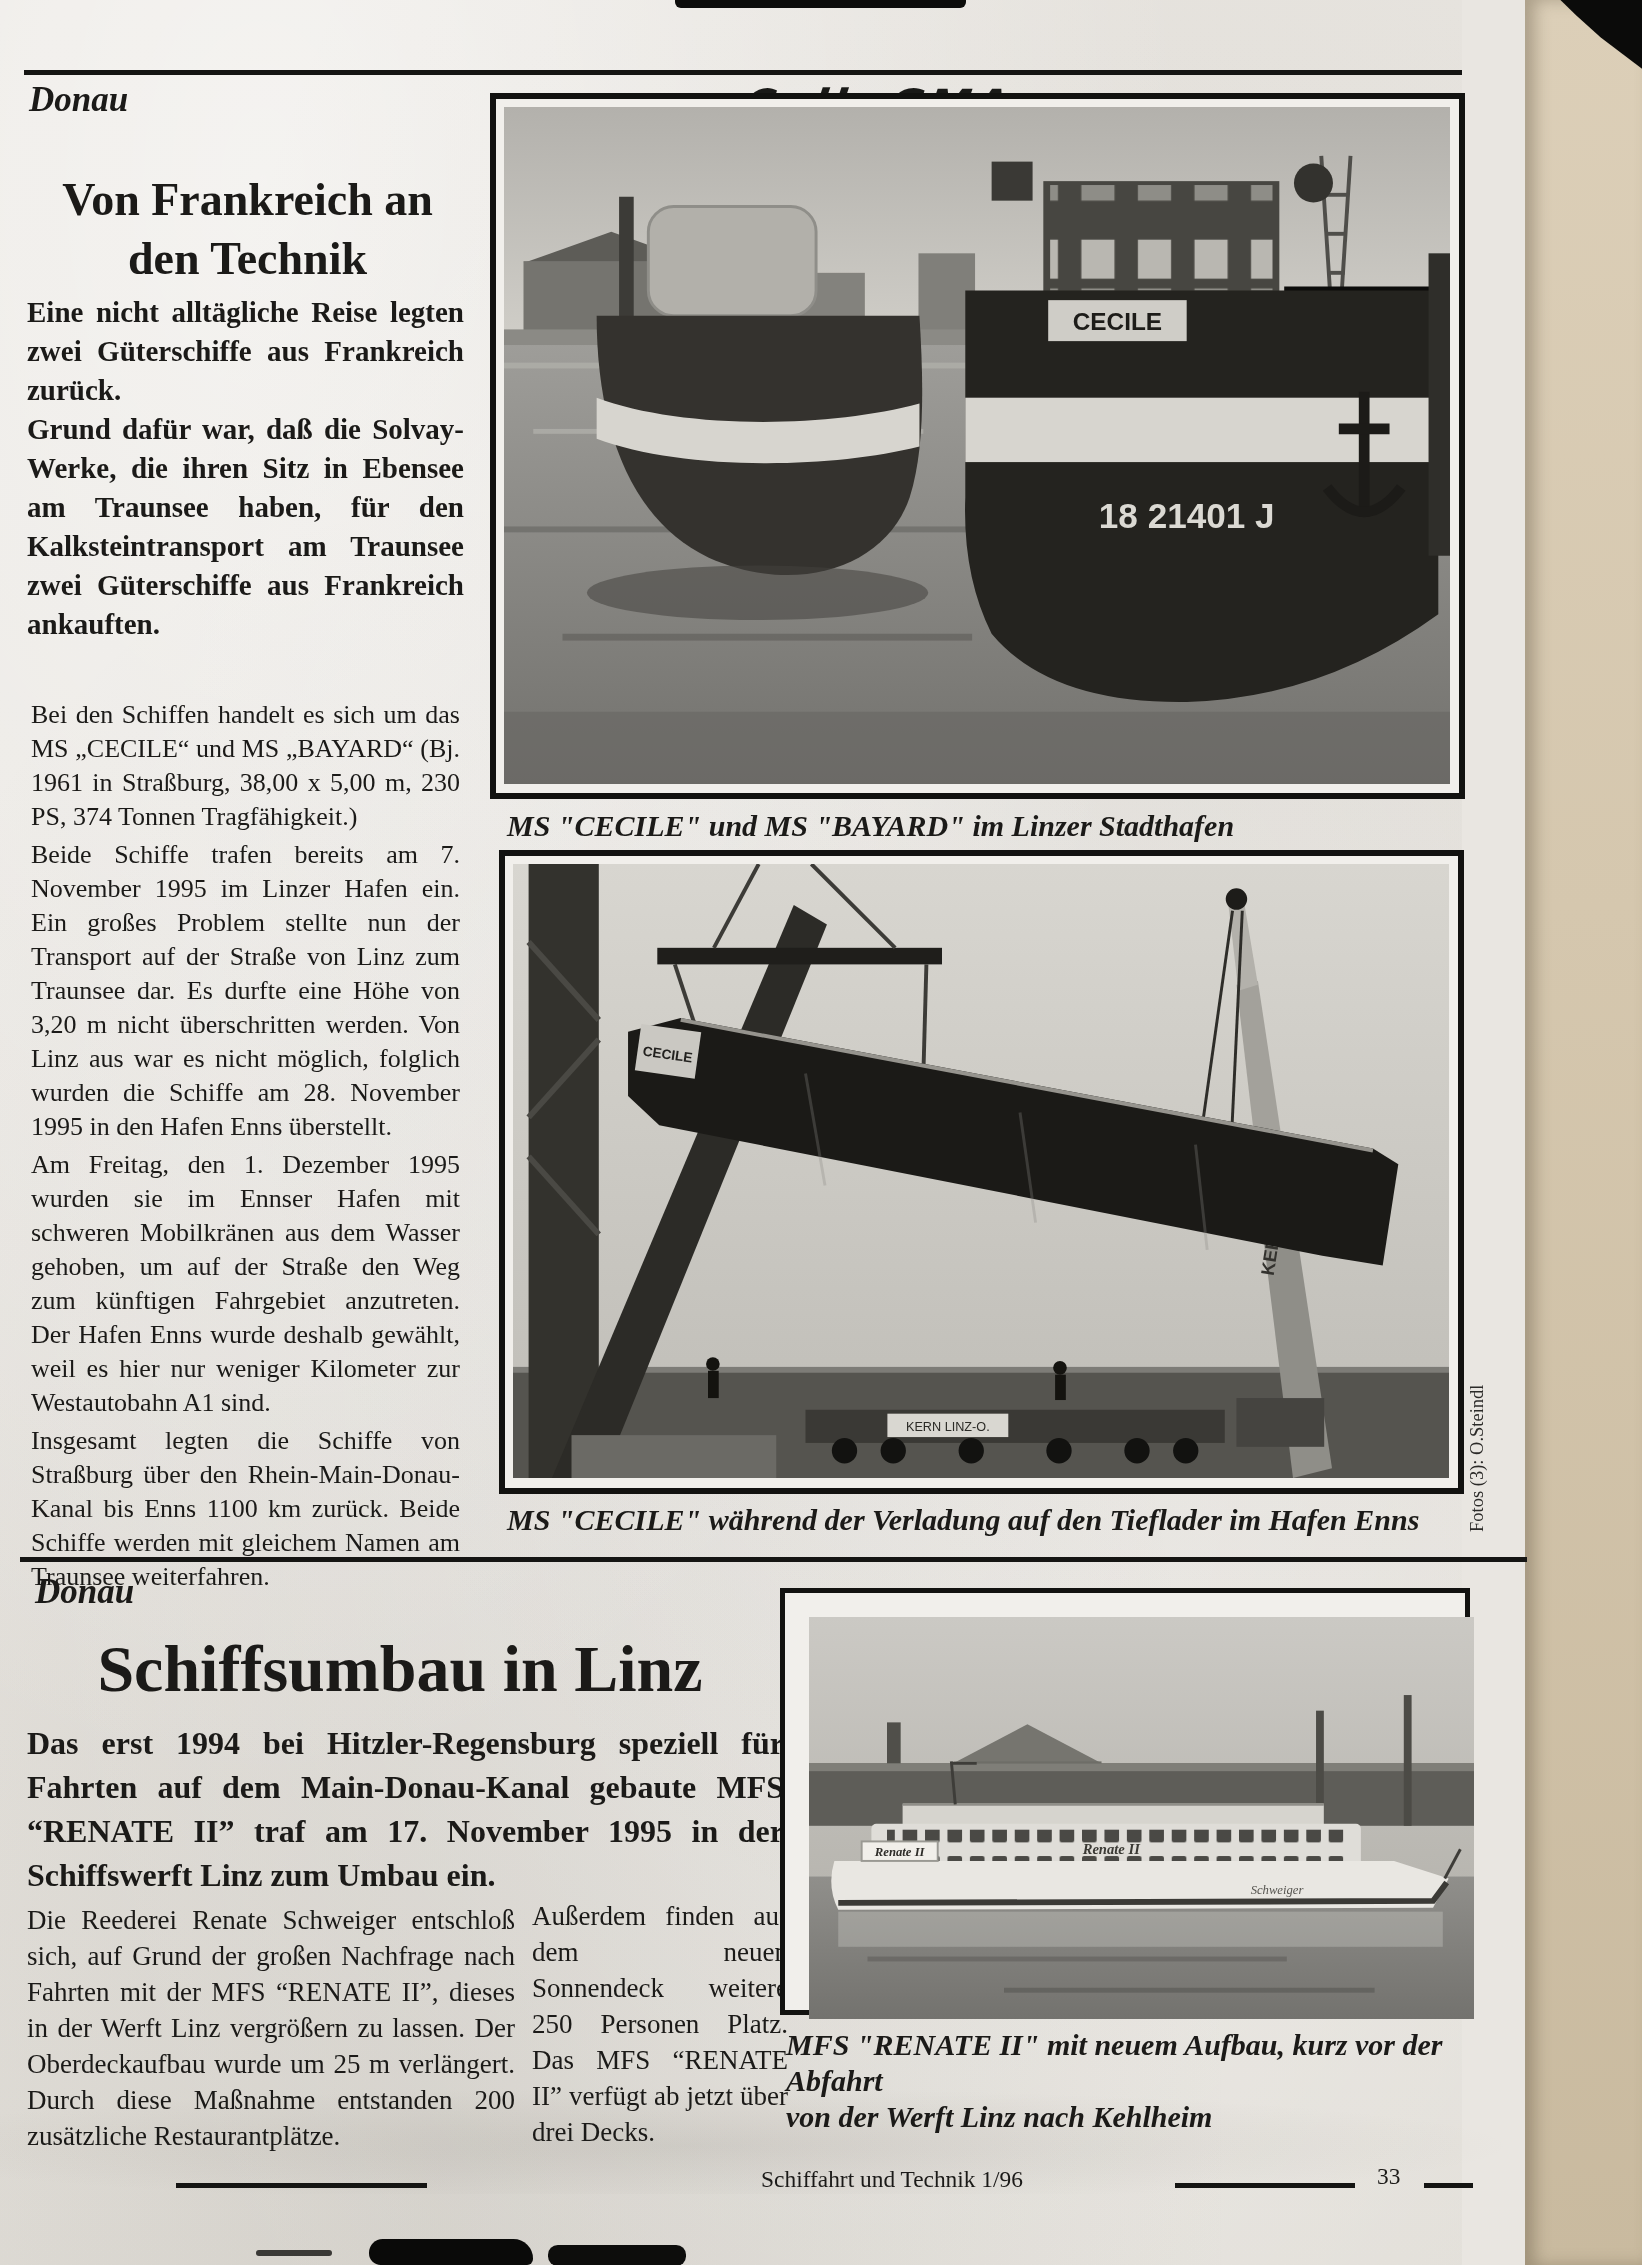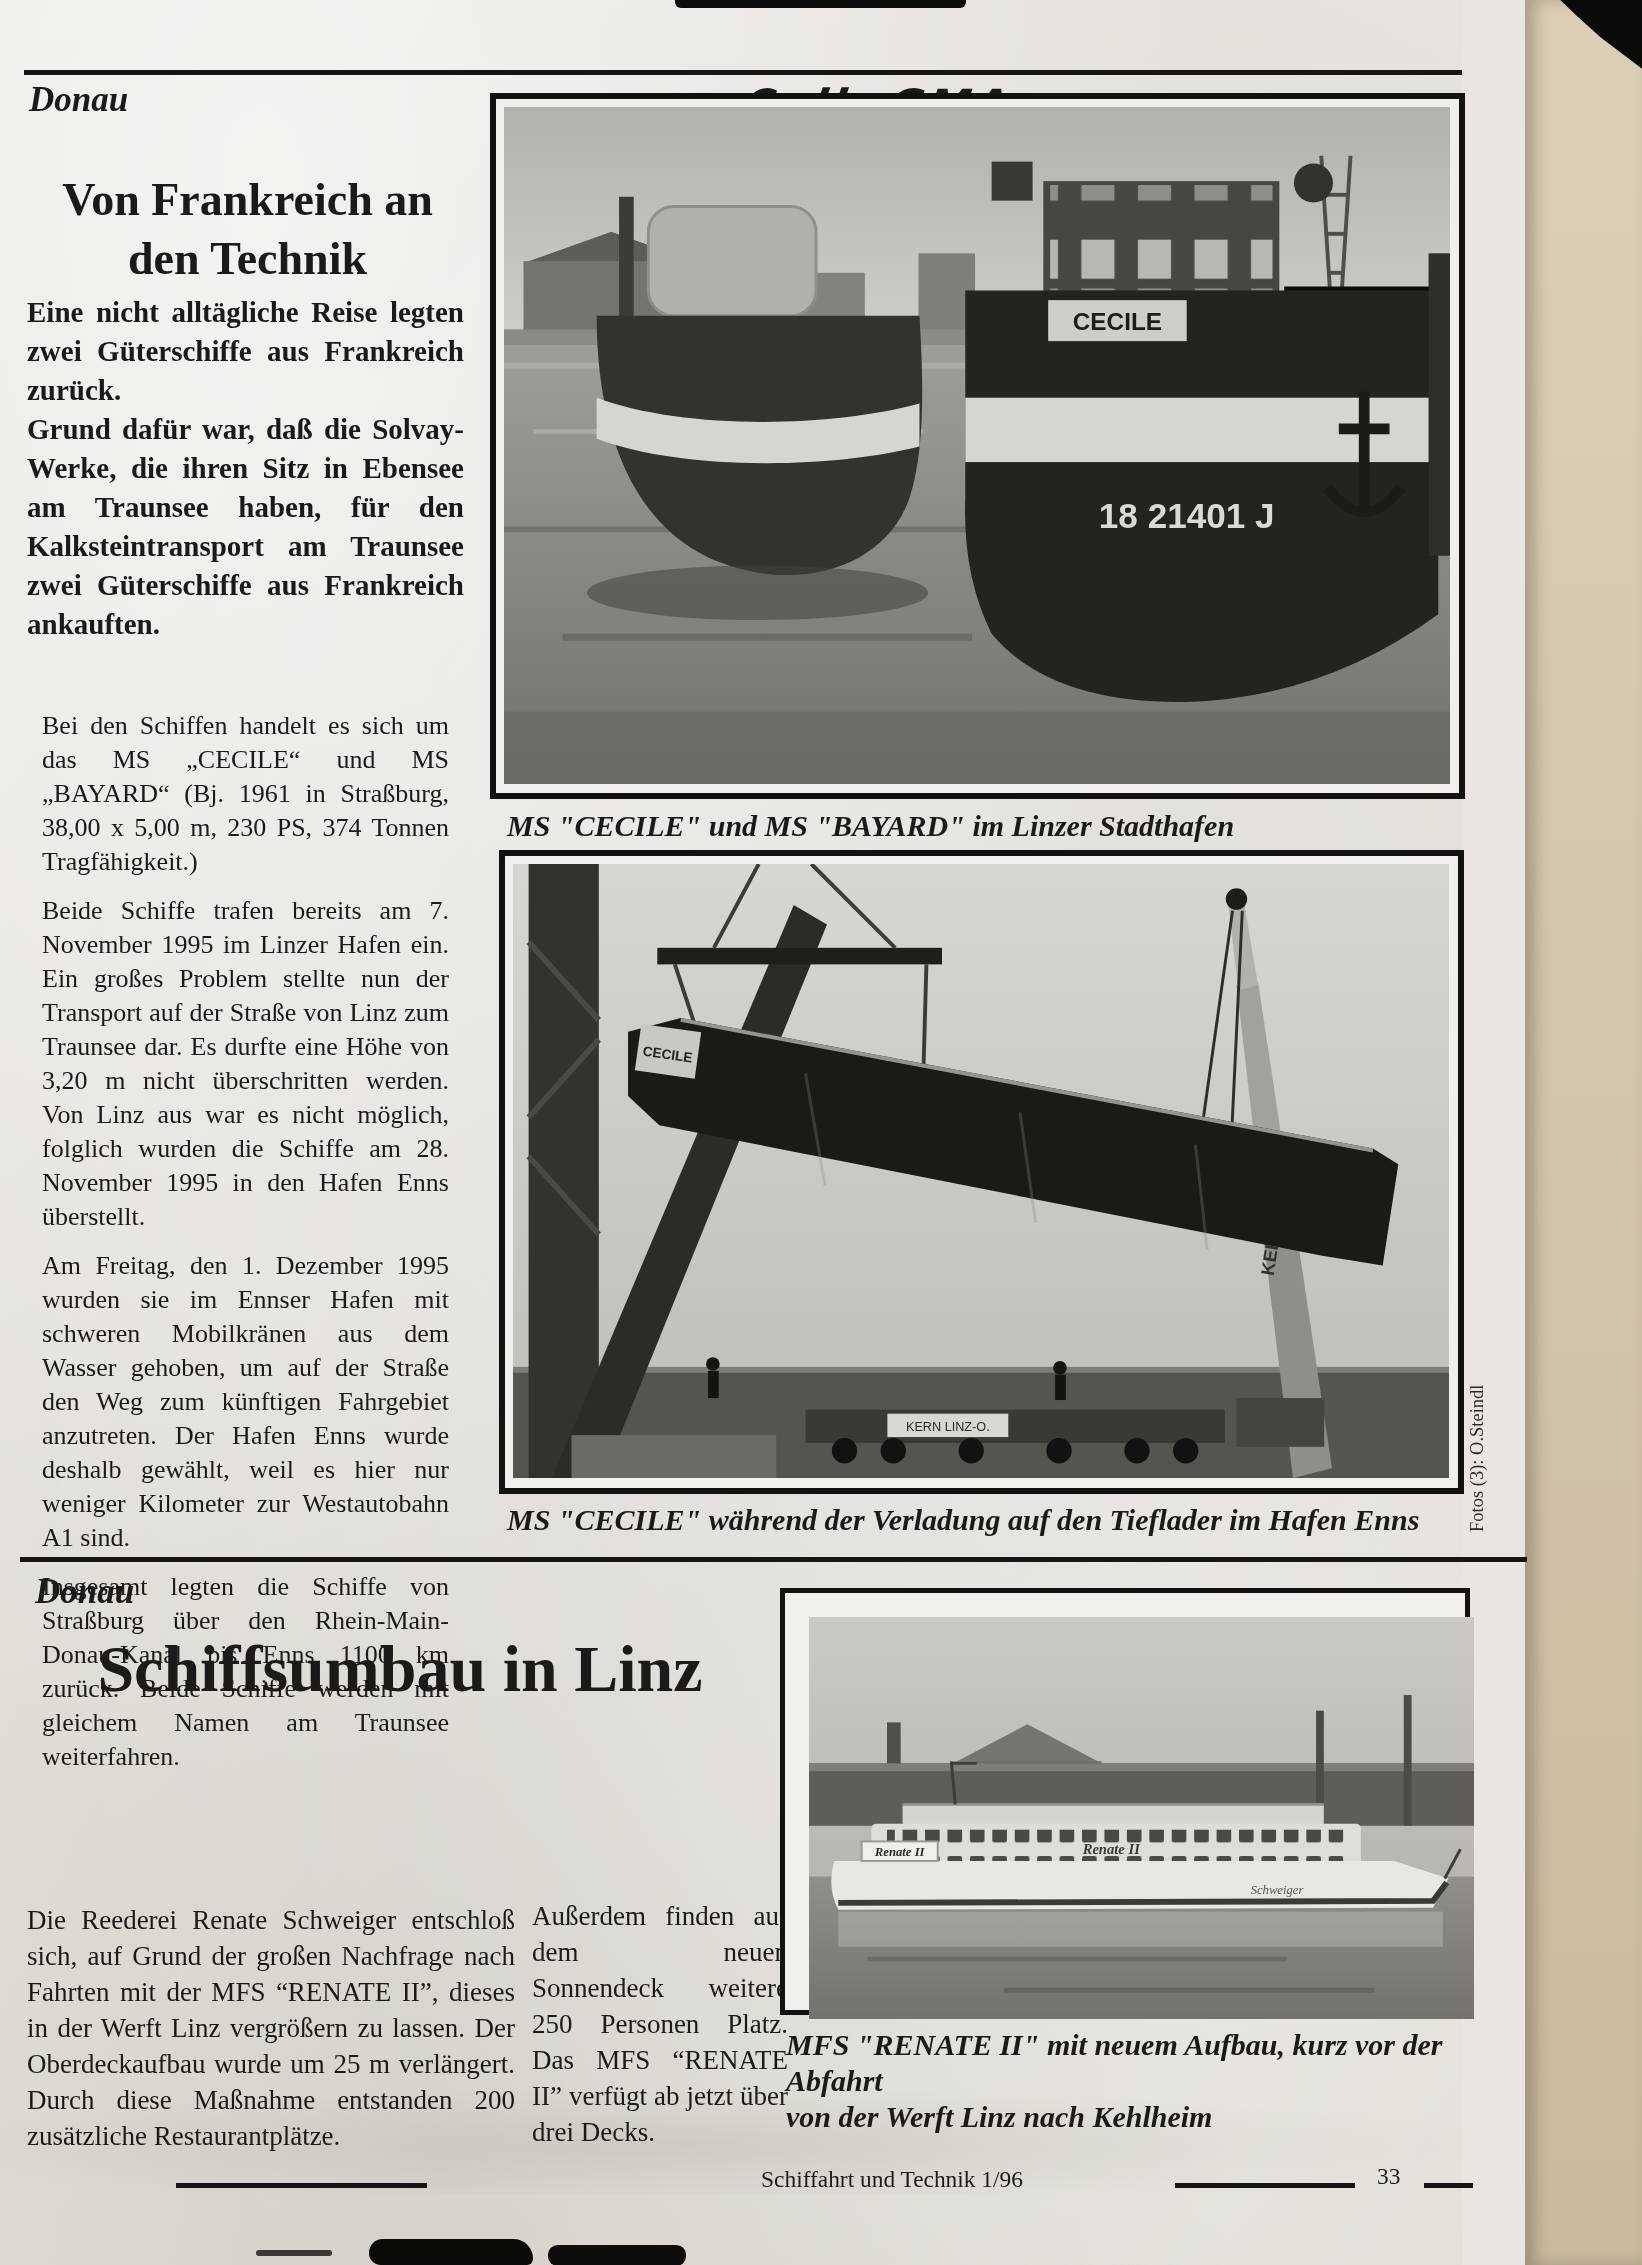--- a/index.html
+++ b/index.html
@@ -23,21 +23,21 @@
   .collection-mark{left:673px;top:80px;width:410px;text-align:center;
       font-family:"DejaVu Sans",sans-serif;font-style:italic;font-weight:700;
       font-size:43px;letter-spacing:3.9px;transform:skewX(-8deg);color:#191917;}
   .title1{left:29px;top:158px;width:437px;text-align:center;
       font-weight:700;font-size:46px;line-height:59px;margin-top:12px;}
   .lead1{left:27px;top:293px;width:437px;font-weight:700;font-size:29px;
       line-height:39px;text-align:justify;}
   .lead1 p{margin:0;}
   .body1{left:27px;top:694px;width:437px;font-size:26px;line-height:34px;
       text-align:justify;}
-  .body1 p{margin:15px;}
+  .body1 p{margin:4px;}
   .photo{background:#f1efeb;border:6.8px solid #121210;padding:7.8px;box-sizing:border-box;}
   .photo svg{display:block;}
   .photo1{left:490px;top:93px;width:975px;height:706px;}
   .photo2{left:499px;top:850px;width:965px;height:644px;}
   .photo3{left:780px;top:1588px;width:690px;height:427px;border-width:5.9px;padding:24px;}
   .caption{font-weight:700;font-style:italic;font-size:30px;line-height:36px;}
   .caption1{left:507px;top:808px;width:965px;}
   .caption2{left:507px;top:1502px;width:965px;}
   .caption3{left:786px;top:2027px;width:683px;}
   .credit{left:1467px;top:1283px;height:249px;font-size:18.5px;color:#2b2a28;
@@ -228,20 +228,21 @@
           <circle cx="561" cy="517" r="7" fill="#14130f"></circle>
       </g>
     </svg>
   </div>
   <div class="abs caption caption2">MS "CECILE" während der Verladung auf den Tieflader im Hafen Enns</div>
   <div class="abs credit">Fotos (3): O.Steindl</div>
 
   <div class="abs rule rule-mid"></div>
   <div class="abs section-label donau2">Donau</div>
   <div class="abs title2">Schiffsumbau in Linz</div>
+  <div class="abs lead2">Das erst 1994 bei Hitzler-Regensburg speziell für Fahrten auf dem Main-Donau-Kanal gebaute MFS “RENATE II” traf am 17. November 1995 in der Schiffswerft Linz zum Umbau ein.</div>
   <div class="abs col1">Die Reederei Renate Schweiger entschloß sich, auf Grund der großen Nachfrage nach Fahrten mit der MFS “RENATE II”, dieses in der Werft Linz vergrößern zu lassen. Der Oberdeckaufbau wurde um 25 m verlängert. Durch diese Maßnahme entstanden 200 zusätzliche Restaurantplätze.</div>
   <div class="abs col2">Außerdem finden auf dem neuen Sonnendeck weitere 250 Personen Platz. Das MFS “RENATE II” verfügt ab jetzt über drei Decks.</div>
 
   <div class="abs photo photo3">
     <svg width="665" height="402" viewBox="0 0 682 412" preserveAspectRatio="none">
       <defs>
         <linearGradient id="g3sky" x1="0" y1="0" x2="0" y2="1">
           <stop offset="0" stop-color="#cbc9c4"></stop>
             <stop offset="1" stop-color="#b8b6b0"></stop>
         </linearGradient>

